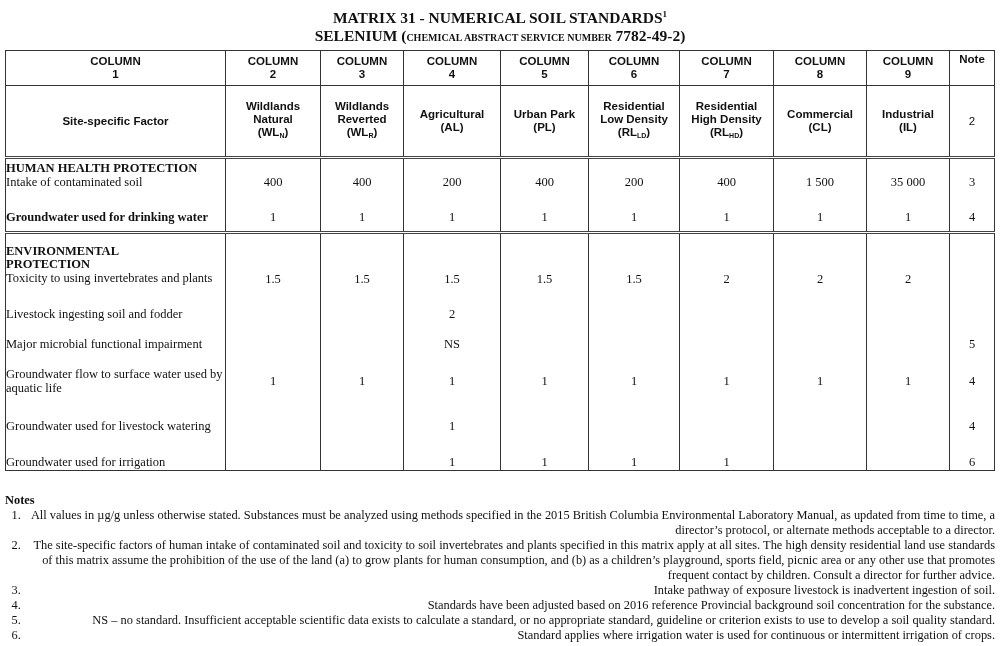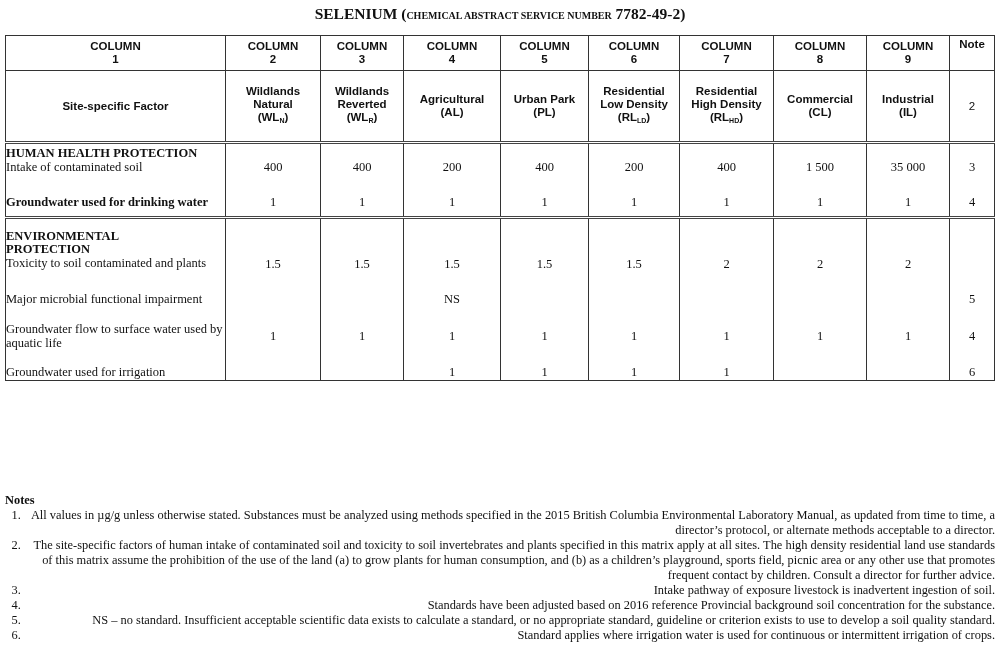--- a/index.html
+++ b/index.html
@@ -1,39 +1,40 @@
 <!DOCTYPE html>
 <html><head>
 <meta charset="utf-8">
 <style>
   html, body { margin: 0; padding: 0; background: #ffffff; }
   body { width: 1000px; height: 646px; overflow: hidden; position: relative; color: #111; font-family: "Liberation Serif", serif; }
   .title { text-align: center; font-weight: bold; font-size: 15.5px; line-height: 18px; padding-top: 5px; }
   .title sup { font-size: 9px; vertical-align: 6px; }
   .title .sc { font-size: 10px; }
-  table.matrix { position: absolute; left: 5px; top: 35px; width: 989px; border-collapse: collapse; table-layout: fixed; }
+  table.matrix { position: absolute; left: 5px; top: 50px; width: 989px; border-collapse: collapse; table-layout: fixed; }
   table.matrix td, table.matrix th { border-left: 1.3px solid #333; border-right: 1.3px solid #333; padding: 0; vertical-align: middle; }
   table.matrix { border: 1.3px solid #333; }
   .hdr th { font-family: "Liberation Sans", sans-serif; font-weight: bold; font-size: 11.5px; line-height: 13px; text-align: center; }
   .hdr1 th { height: 32px; border-bottom: 1.3px solid #333; }
   .hdr2 th { height: 70px; }
   .hdr2 sub { font-size: 7px; vertical-align: -2px; }
   .sec td { border-top: 3.5px double #444; }
   td.f { font-size: 12.5px; line-height: 14px; padding-left: 4px; vertical-align: top; }
   td.v { font-size: 12.5px; line-height: 14px; text-align: center; vertical-align: top; }
   .sechead { font-weight: bold; font-size: 12.5px; line-height: 13px; }
   .notes { position: absolute; left: 5px; top: 493px; width: 990px; font-size: 12.4px; line-height: 15px; }
   .notes .nh { font-weight: bold; }
   .notes ol { margin: 0; padding-left: 19px; text-align: right; }
   .notes li { padding-left: 0; }
 </style>
 </head>
 <body>
 
 <div class="title">
+  <div><span>MATRIX 31 - NUMERICAL SOIL STANDARDS</span><sup>1</sup></div>
   <div><span>SELENIUM (</span><span class="sc">CHEMICAL ABSTRACT SERVICE NUMBER</span><span> 7782-49-2)</span></div>
 </div>
 
 <table class="matrix">
   <colgroup>
     <col style="width:220px">
       <col style="width:95px">
       <col style="width:83px">
       <col style="width:97px">
       <col style="width:88px">
@@ -94,31 +95,43 @@
     <td class="v" style="padding-top:14px">1</td>
     <td class="v" style="padding-top:14px">1</td>
     <td class="v" style="padding-top:14px">1</td>
     <td class="v" style="padding-top:14px">4</td>
   </tr>
 
   <tr class="sec">
     <td class="f" style="padding-top:2px;height:58px;">
           <div class="sechead">ENVIRONMENTAL</div>
           <div class="sechead">PROTECTION</div>
-          <div>Toxicity to soil contaminated and plants</div>
+          <div>Toxicity to using invertebrates and plants</div>
         </td>
     <td class="v" style="padding-top:30px">1.5</td>
     <td class="v" style="padding-top:30px">1.5</td>
     <td class="v" style="padding-top:30px">1.5</td>
     <td class="v" style="padding-top:30px">1.5</td>
     <td class="v" style="padding-top:30px">1.5</td>
     <td class="v" style="padding-top:30px">2</td>
     <td class="v" style="padding-top:30px">2</td>
     <td class="v" style="padding-top:30px">2</td>
     <td class="v" style="padding-top:30px"></td>
+  </tr>
+  <tr>
+    <td class="f" style="padding-top:9px;height:21px;">Livestock ingesting soil and fodder</td>
+    <td class="v" style="padding-top:9px"></td>
+    <td class="v" style="padding-top:9px"></td>
+    <td class="v" style="padding-top:9px">2</td>
+    <td class="v" style="padding-top:9px"></td>
+    <td class="v" style="padding-top:9px"></td>
+    <td class="v" style="padding-top:9px"></td>
+    <td class="v" style="padding-top:9px"></td>
+    <td class="v" style="padding-top:9px"></td>
+    <td class="v" style="padding-top:9px"></td>
   </tr>
   <tr>
     <td class="f" style="padding-top:9px;height:21px;">Major microbial functional impairment</td>
     <td class="v" style="padding-top:9px"></td>
     <td class="v" style="padding-top:9px"></td>
     <td class="v" style="padding-top:9px">NS</td>
     <td class="v" style="padding-top:9px"></td>
     <td class="v" style="padding-top:9px"></td>
     <td class="v" style="padding-top:9px"></td>
     <td class="v" style="padding-top:9px"></td>
@@ -128,20 +141,32 @@
   <tr>
     <td class="f" style="padding-top:9px;height:36px;">Groundwater flow to surface water used by aquatic life</td>
     <td class="v" style="padding-top:9px">1</td>
     <td class="v" style="padding-top:9px">1</td>
     <td class="v" style="padding-top:9px">1</td>
     <td class="v" style="padding-top:9px">1</td>
     <td class="v" style="padding-top:9px">1</td>
     <td class="v" style="padding-top:9px">1</td>
     <td class="v" style="padding-top:9px">1</td>
     <td class="v" style="padding-top:9px">1</td>
+    <td class="v" style="padding-top:9px">4</td>
+  </tr>
+  <tr>
+    <td class="f" style="padding-top:9px;height:36px;">Groundwater used for livestock watering</td>
+    <td class="v" style="padding-top:9px"></td>
+    <td class="v" style="padding-top:9px"></td>
+    <td class="v" style="padding-top:9px">1</td>
+    <td class="v" style="padding-top:9px"></td>
+    <td class="v" style="padding-top:9px"></td>
+    <td class="v" style="padding-top:9px"></td>
+    <td class="v" style="padding-top:9px"></td>
+    <td class="v" style="padding-top:9px"></td>
     <td class="v" style="padding-top:9px">4</td>
   </tr>
   <tr>
     <td class="f" style="padding-top:9px;height:17px;">Groundwater used for irrigation</td>
     <td class="v" style="padding-top:9px"></td>
     <td class="v" style="padding-top:9px"></td>
     <td class="v" style="padding-top:9px">1</td>
     <td class="v" style="padding-top:9px">1</td>
     <td class="v" style="padding-top:9px">1</td>
     <td class="v" style="padding-top:9px">1</td>

